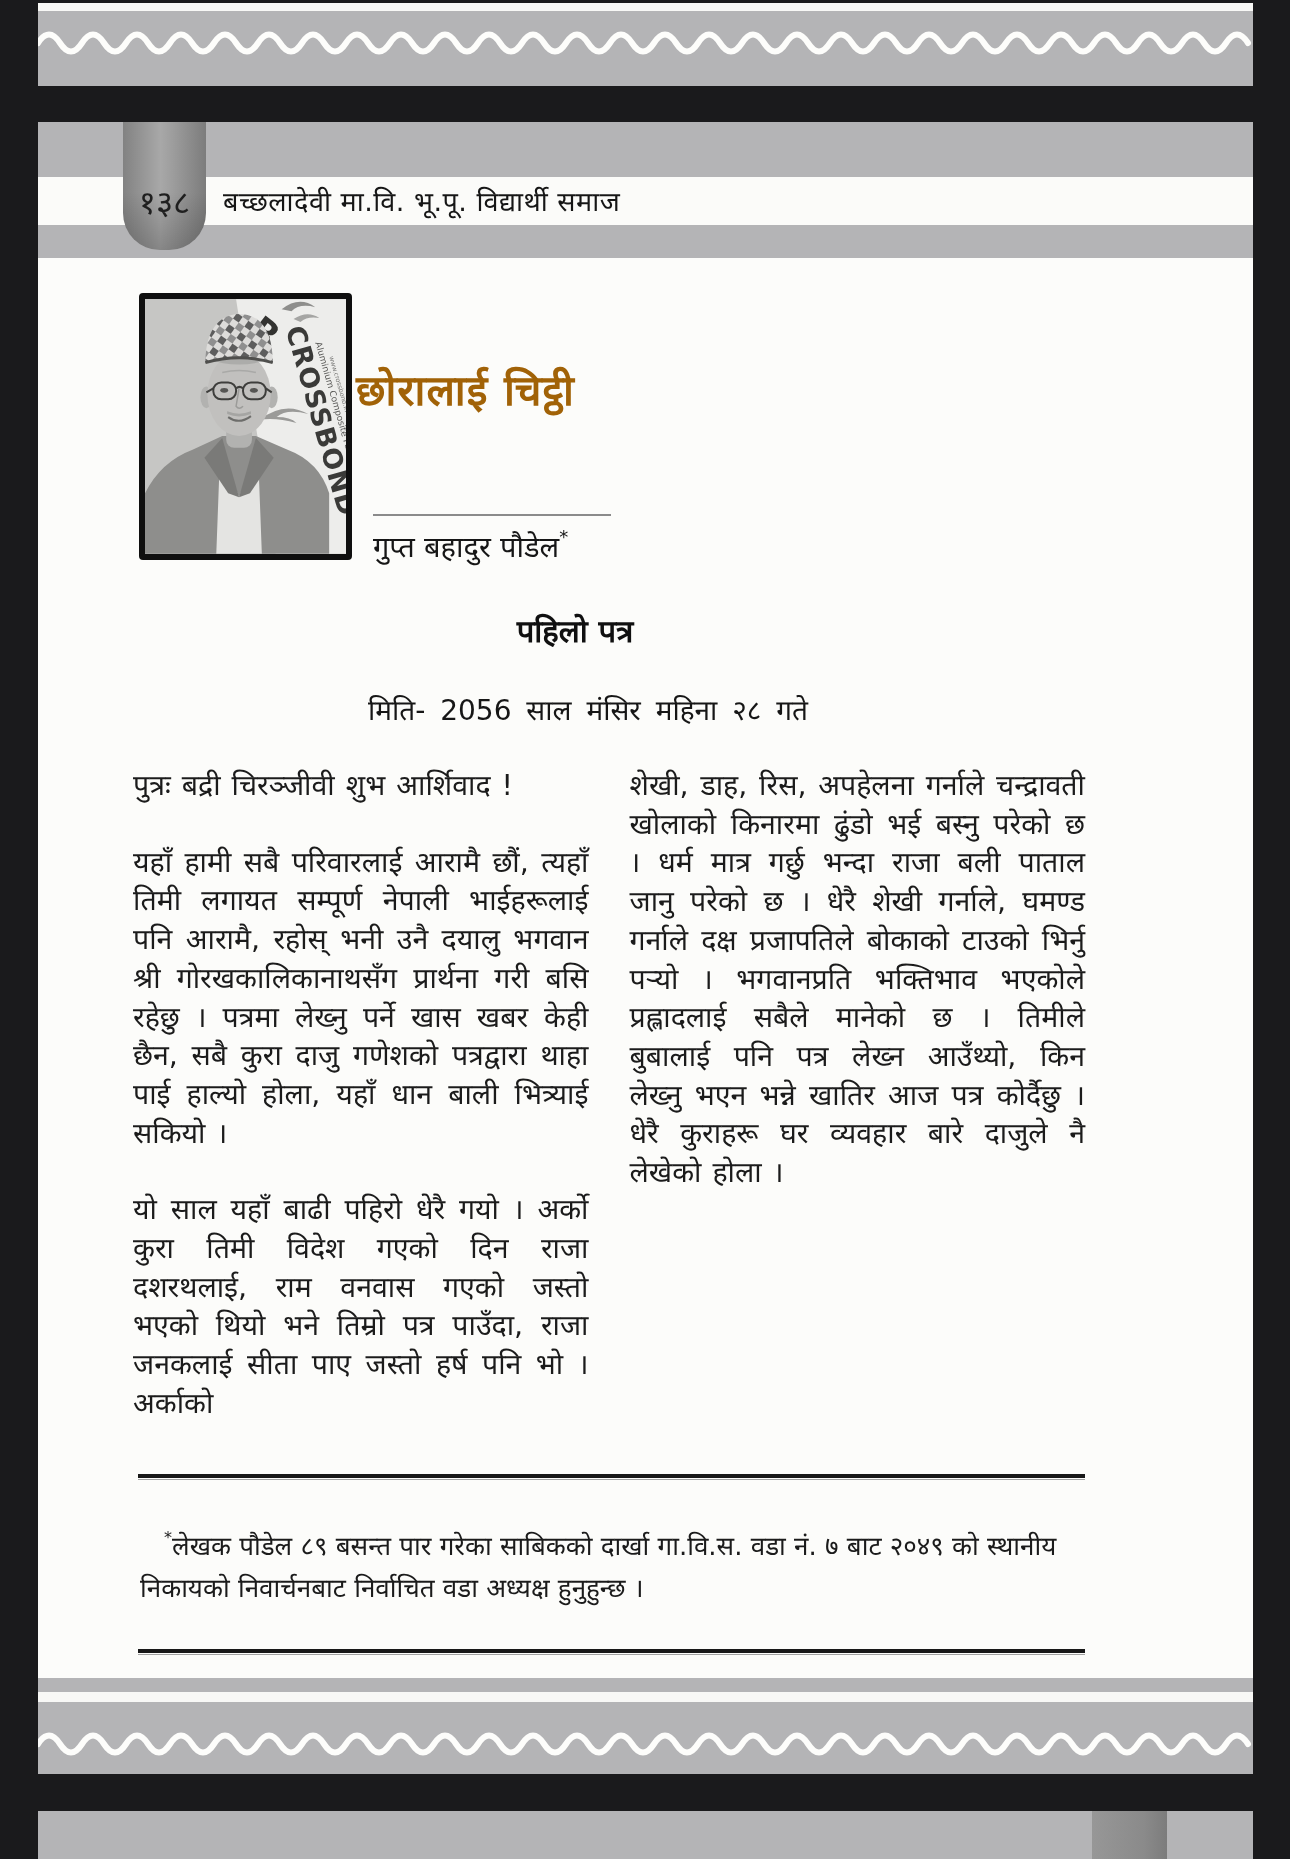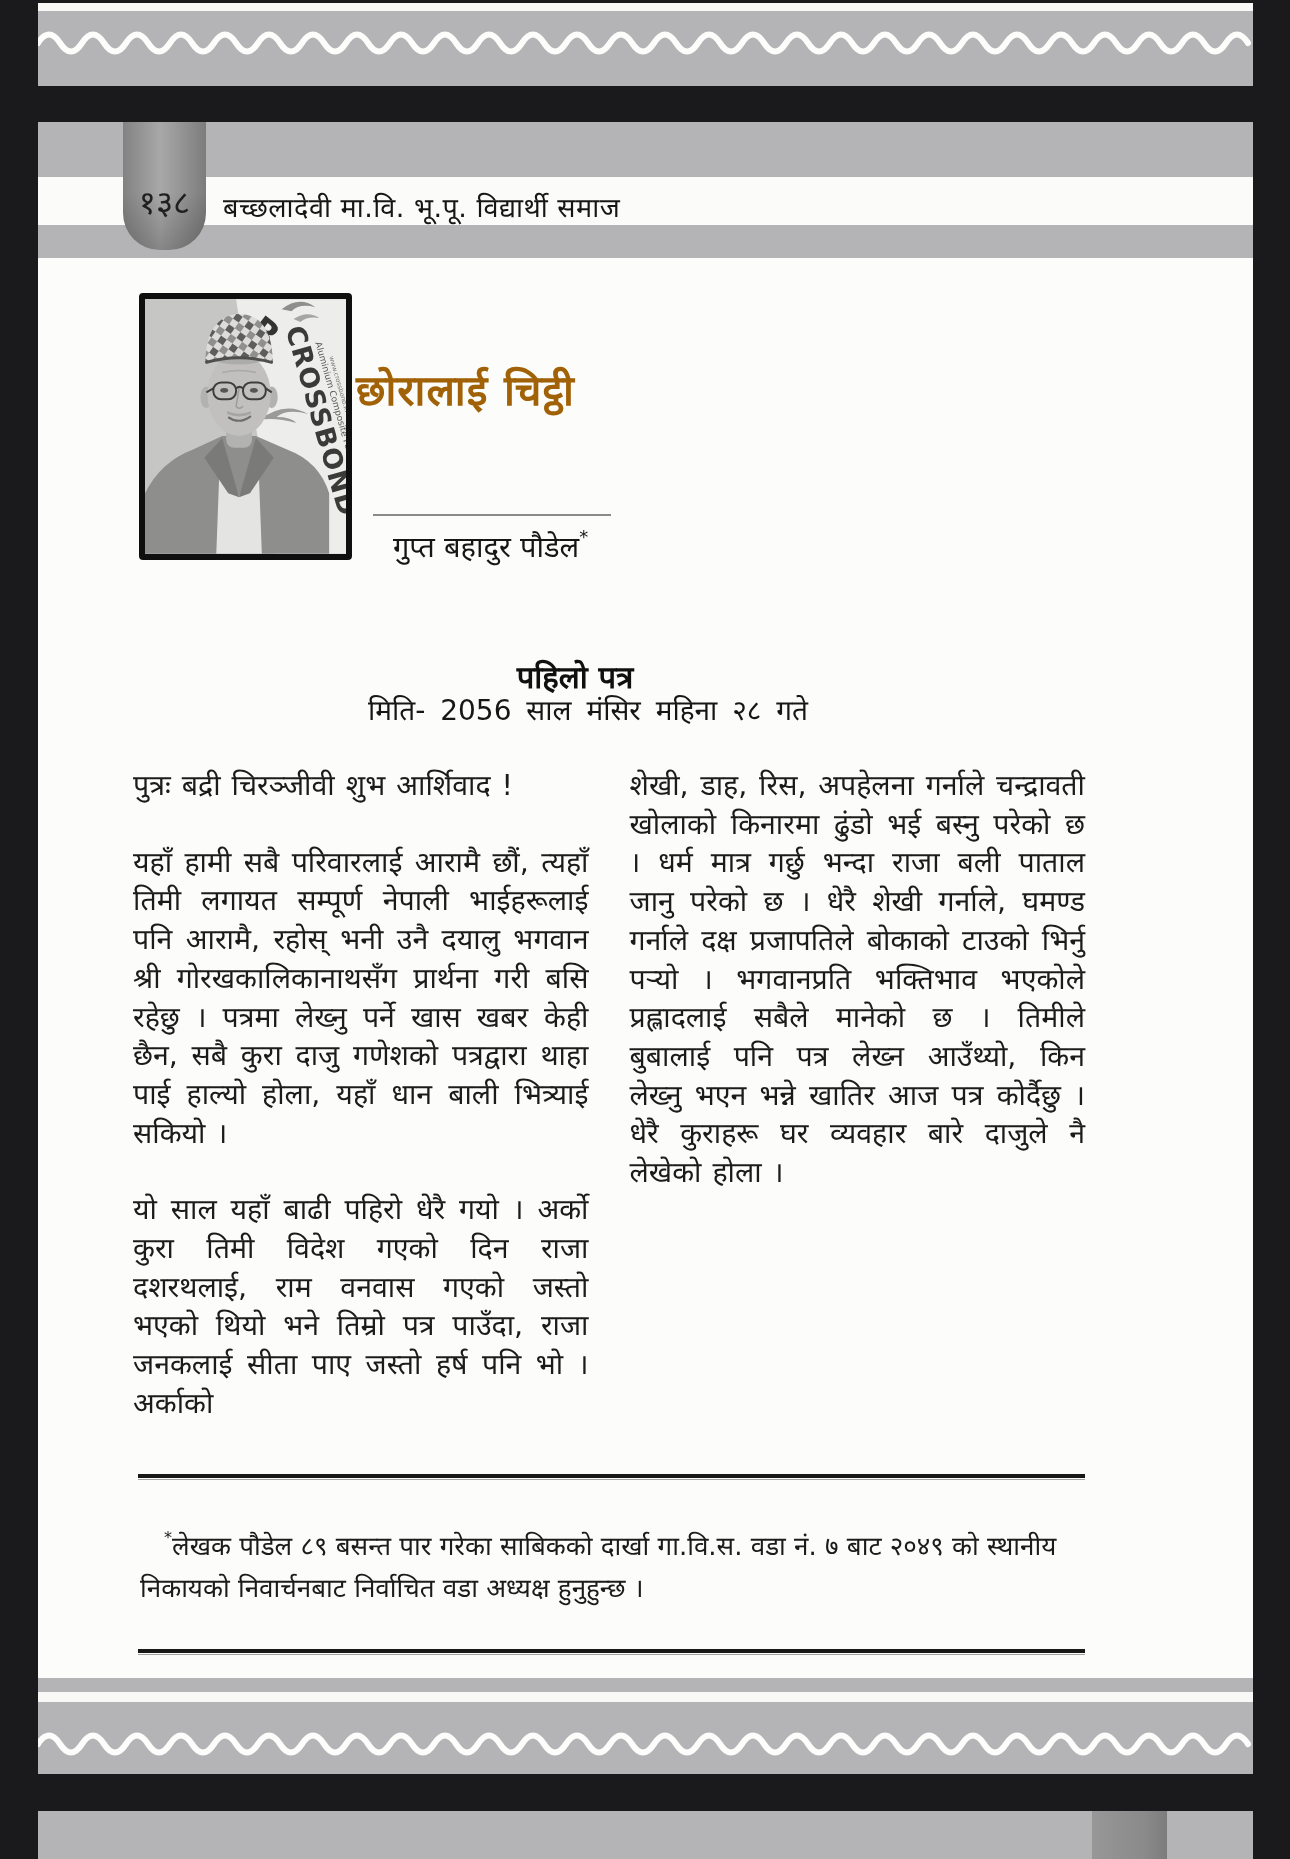--- a/index.html
+++ b/index.html
@@ -19,21 +19,21 @@
 
   
   .page {
     position: absolute; left: 38px; top: 122px;
     width: 1215px; height: 1652px;
     background: #fcfcfa;
   }
   .band1 { position: absolute; top: 0; left: 0; width: 100%; height: 55px; background: #b4b4b6; }
   .header-row { position: absolute; top: 55px; left: 0; width: 100%; height: 48px; background: #fbfbf9; }
   .society-name {
-    position: absolute; left: 185px; top: 6px; height: 52px; line-height: 50px;
+    position: absolute; left: 185px; top: 0; height: 52px; line-height: 50px;
     font-size: 27px; color: #161616; letter-spacing: 0.5px; white-space: nowrap;
   }
   .band2 { position: absolute; top: 103px; left: 0; width: 100%; height: 33px; background: #b4b4b6; }
   .page-tab {
     position: absolute; left: 85px; top: 0; width: 83px; height: 128px;
     border-radius: 0 0 37px 37px;
     background:
       linear-gradient(180deg, rgba(0,0,0,0) 55%, rgba(0,0,0,0.20) 100%),
       linear-gradient(90deg, #828282, #a8a8a8 45%, #9d9d9d 60%, #7c7c7c);
     display: flex; align-items: center; justify-content: center;
@@ -48,25 +48,25 @@
   }
   .photo svg { display: block; width: 100%; height: 100%; }
 
   
   .article-title {
     position: absolute; left: 318px; top: 238px;
     font-size: 42px; font-weight: bold; color: #a16207;
     letter-spacing: 1px; white-space: nowrap;
   }
   .author-rule { position: absolute; left: 335px; top: 392px; width: 238px; height: 2px; background: #8b8b8b; }
-  .author-line { position: absolute; left: 355px; top: 404px; font-size: 29px; color: #161616; white-space: nowrap; }
+  .author-line { position: absolute; left: 335px; top: 404px; font-size: 29px; color: #161616; white-space: nowrap; }
   .author-line sup { font-size: 18px; vertical-align: 14px; }
   .section-heading {
     position: absolute; left: 397px; top: 487px; width: 280px; text-align: center;
-    font-size: 31px; font-weight: bold; color: #101010; white-space: nowrap; margin-top: 46px;
+    font-size: 31px; font-weight: bold; color: #101010; white-space: nowrap;
   }
   .date-line {
     position: absolute; left: 330px; top: 568px; width: 410px; text-align: center;
     font-size: 28px; color: #161616; white-space: nowrap; word-spacing: 6px;
   }
 
   
   .columns {
     position: absolute; left: 95px; top: 645px; width: 952px;
     display: flex; gap: 41px; justify-content: space-between;

